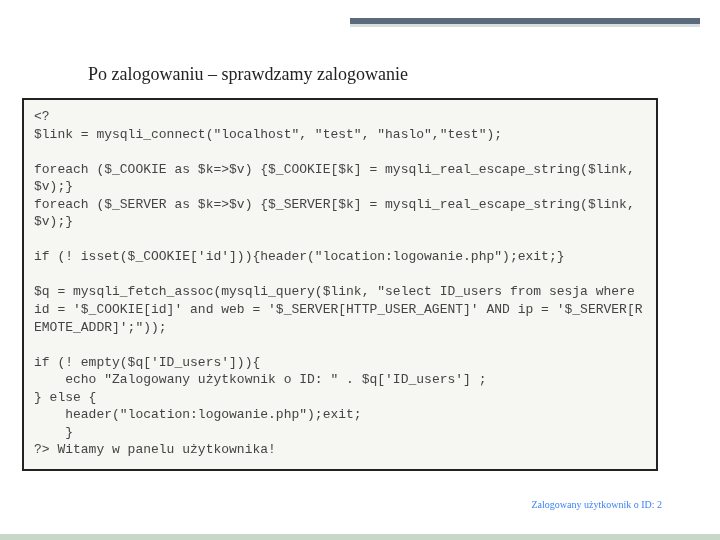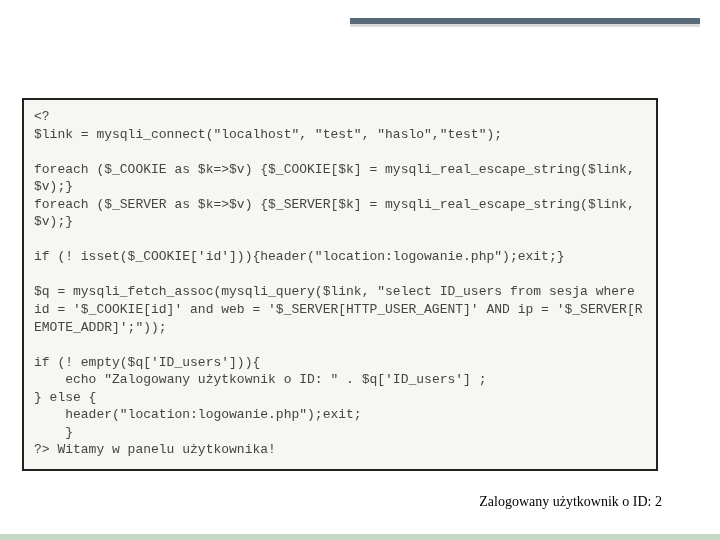--- a/index.html
+++ b/index.html
@@ -64,39 +64,40 @@
     line-height: 1.35;
     color: #444;
     white-space: pre-wrap;
     word-break: break-all;
     margin: 0;
   }
   .footer-text {
     position: absolute;
     bottom: 30px;
     right: 58px;
-    font-size: 14px;
-    color: #000000;
+    font-size: 10px;
+    color: #3b82f6;
   }
   .footer-accent {
     position: absolute;
     bottom: 0;
     left: 0;
     width: 720px;
     height: 6px;
     background: #c8d8c8;
   }
 </style>
 </head>
 <body>
 
 <div class="slide">
   <div class="top-rule-1"></div>
   <div class="top-rule-2"></div>
 
+  <div class="subtitle">Po zalogowaniu – sprawdzamy zalogowanie</div>
 
   <div class="code-box">
     <pre class="code">&lt;?
 $link = mysqli_connect("localhost", "test", "haslo","test");
 
 foreach ($_COOKIE as $k=&gt;$v) {$_COOKIE[$k] = mysqli_real_escape_string($link, $v);}
 foreach ($_SERVER as $k=&gt;$v) {$_SERVER[$k] = mysqli_real_escape_string($link, $v);}
 
 if (! isset($_COOKIE['id'])){header("location:logowanie.php");exit;}
 

